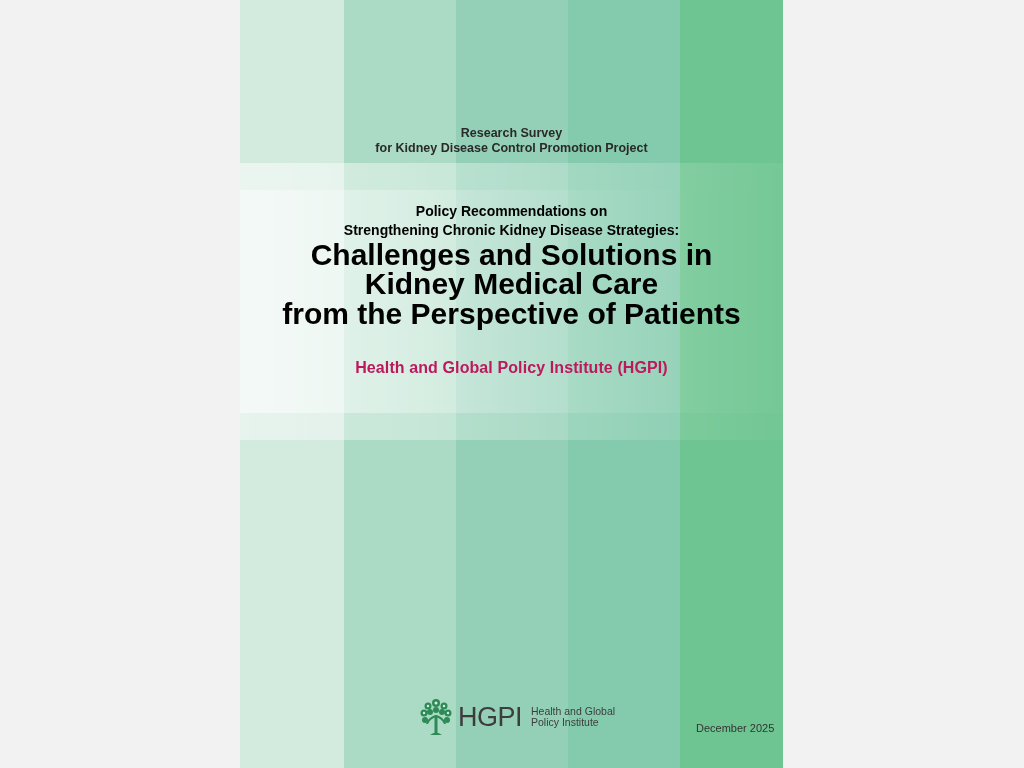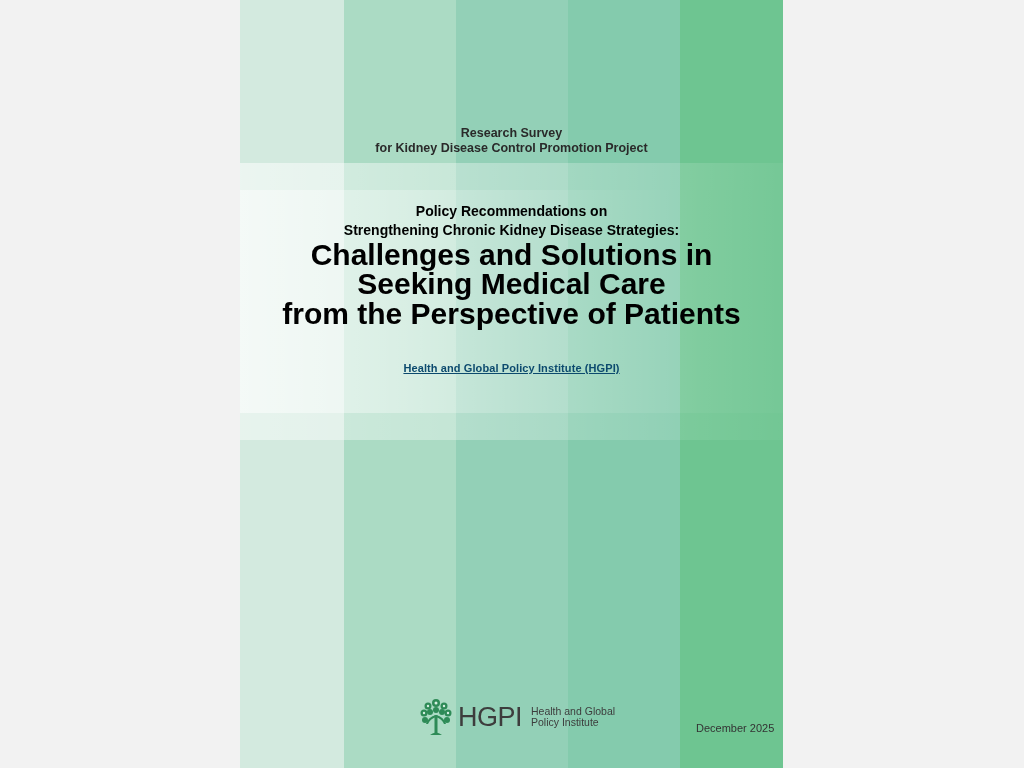--- a/index.html
+++ b/index.html
@@ -22,21 +22,21 @@
     background: linear-gradient(90deg, rgba(255,255,255,0.55) 0%, rgba(255,255,255,0.35) 40%, rgba(255,255,255,0.15) 80%, rgba(255,255,255,0.05) 100%); }
   .band-b { top:190px; height:223px;
     background: linear-gradient(90deg, rgba(255,255,255,0.75) 0%, rgba(255,255,255,0.55) 30%, rgba(255,255,255,0.3) 60%, rgba(255,255,255,0.12) 85%, rgba(255,255,255,0.05) 100%); }
   .band-c { top:413px; height:27px;
     background: linear-gradient(90deg, rgba(255,255,255,0.45) 0%, rgba(255,255,255,0.3) 40%, rgba(255,255,255,0.1) 80%, rgba(255,255,255,0.03) 100%); }
 
   .text { position:absolute; left:0; width:543px; text-align:center; color:#000000; }
   .series { top:126px; font-size:12.5px; line-height:14.5px; font-weight:bold; color:#2a2a2a; }
   .subtitle { top:202px; font-size:14px; line-height:18.5px; font-weight:bold; }
   .title { top:240px; font-size:30px; line-height:29.3px; font-weight:bold; }
-  .org { top:360px; font-size:11px; line-height:16px; font-weight:bold; color:#0c4a6e; letter-spacing:0.1px;text-decoration:underline; }
+  .org { top:360px; font-size:16px; line-height:16px; font-weight:bold; color:#be185d; letter-spacing:0.1px; }
 
   .logo { position:absolute; left:178px; top:697px; display:flex; align-items:center; }
   .logo svg { width:36px; height:40px; display:block; }
   .logo .abbr { font-size:27px; color:#3d3d3d; margin-left:4px; letter-spacing:-0.5px; line-height:28px; }
   .logo .full { font-size:10.5px; color:#3d3d3d; margin-left:9px; line-height:11px; }
   .date { position:absolute; left:456px; top:722px; font-size:11px; color:#333; }
 </style>
 </head>
 <body>
 
@@ -56,21 +56,21 @@
     <div>for Kidney Disease Control Promotion Project</div>
   </div>
 
   <div class="text subtitle">
     <div>Policy Recommendations on</div>
     <div>Strengthening Chronic Kidney Disease Strategies:</div>
   </div>
 
   <div class="text title">
     <div>Challenges and Solutions in</div>
-    <div>Seeking Medical Care</div>
+    <div>Kidney Medical Care</div>
     <div>from the Perspective of Patients</div>
   </div>
 
   <div class="text org">Health and Global Policy Institute (HGPI)</div>
 
   <div class="logo">
     <span>
       <svg viewBox="0 0 36 40">
         <g fill="#2e8b57">
           <rect x="16.5" y="18" width="3" height="18"></rect>

